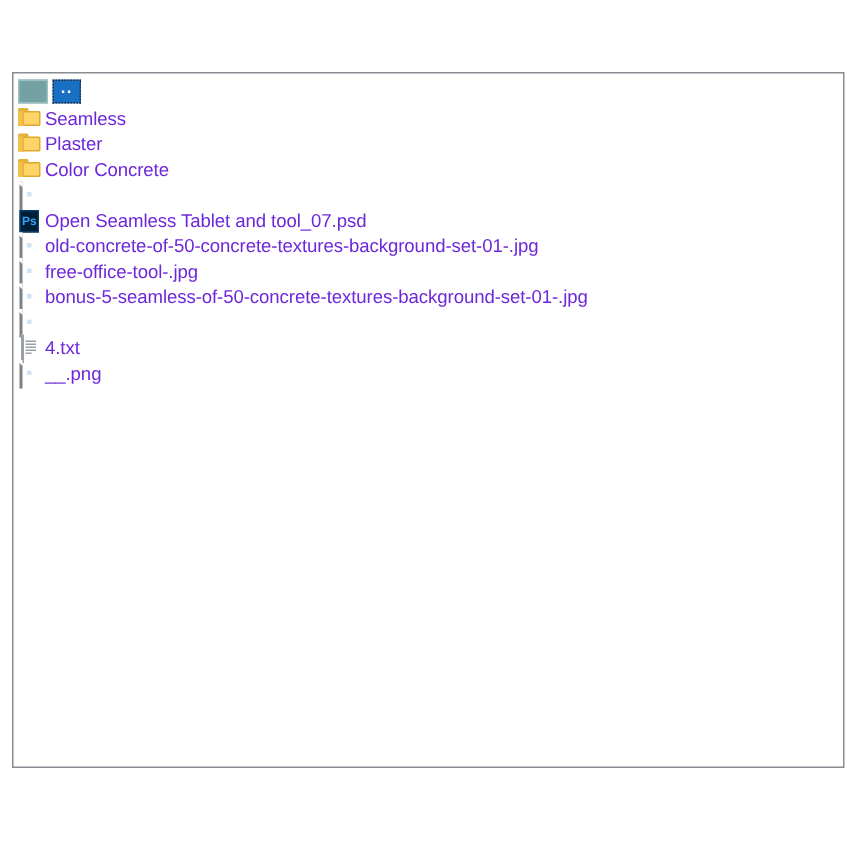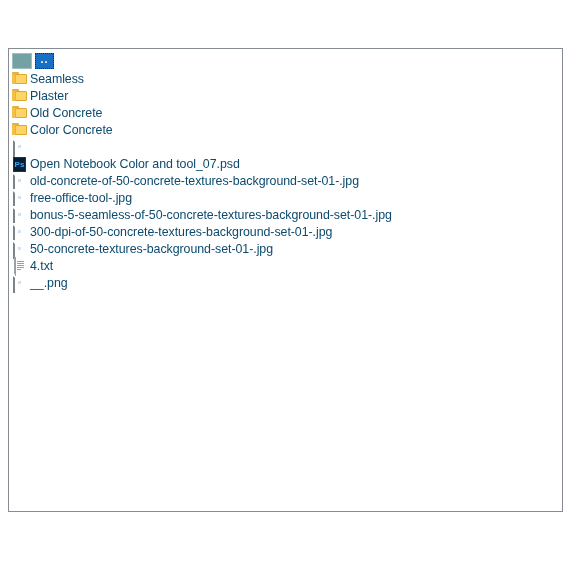--- a/index.html
+++ b/index.html
@@ -48,21 +48,21 @@
   .row-icon {
     width: 18px;
     min-width: 18px;
     height: 17px;
     position: relative;
     display: block;
   }
 
   .row-label {
     font-size: 12.4px;
-    color: #0c4a6e;
+    color: #6d28d9;
     line-height: 17px;
     white-space: nowrap;
     letter-spacing: -0.05px;
     padding-left: 1px;
   }
 
   
   .file-row.is-parent { height: 20px; }
 
   .parent-icon {
@@ -217,56 +217,47 @@
       <li class="file-row">
         <span class="row-icon"><span class="ic-folder"><span class="tab"></span><span class="body"></span><span class="side"></span></span></span>
         <span class="row-label">Seamless</span>
       </li>
       <li class="file-row">
         <span class="row-icon"><span class="ic-folder"><span class="tab"></span><span class="body"></span><span class="side"></span></span></span>
         <span class="row-label">Plaster</span>
       </li>
       <li class="file-row">
         <span class="row-icon"><span class="ic-folder"><span class="tab"></span><span class="body"></span><span class="side"></span></span></span>
-        <span class="row-label">Old Concrete</span>
-      </li>
-      <li class="file-row">
-        <span class="row-icon"><span class="ic-folder"><span class="tab"></span><span class="body"></span><span class="side"></span></span></span>
         <span class="row-label">Color Concrete</span>
       </li>
       <li class="file-row">
         <span class="row-icon"><span class="ic-image"><span class="thumb"></span><span class="glyph"></span><span class="fold"></span></span></span>
       </li>
       <li class="file-row">
         <span class="row-icon">
           <span class="ic-psd">
             <span class="ps">Ps</span>
           </span>
         </span>
-        <span class="row-label">Open Notebook Color  and tool_07.psd</span>
+        <span class="row-label">Open Seamless Tablet  and tool_07.psd</span>
       </li>
       <li class="file-row">
         <span class="row-icon"><span class="ic-image"><span class="thumb"></span><span class="glyph"></span><span class="fold"></span></span></span>
         <span class="row-label">old-concrete-of-50-concrete-textures-background-set-01-.jpg</span>
       </li>
       <li class="file-row">
         <span class="row-icon"><span class="ic-image"><span class="thumb"></span><span class="glyph"></span><span class="fold"></span></span></span>
         <span class="row-label">free-office-tool-.jpg</span>
       </li>
       <li class="file-row">
         <span class="row-icon"><span class="ic-image"><span class="thumb"></span><span class="glyph"></span><span class="fold"></span></span></span>
         <span class="row-label">bonus-5-seamless-of-50-concrete-textures-background-set-01-.jpg</span>
       </li>
       <li class="file-row">
         <span class="row-icon"><span class="ic-image"><span class="thumb"></span><span class="glyph"></span><span class="fold"></span></span></span>
-        <span class="row-label">300-dpi-of-50-concrete-textures-background-set-01-.jpg</span>
-      </li>
-      <li class="file-row">
-        <span class="row-icon"><span class="ic-image"><span class="thumb"></span><span class="glyph"></span><span class="fold"></span></span></span>
-        <span class="row-label">50-concrete-textures-background-set-01-.jpg</span>
       </li>
       <li class="file-row">
         <span class="row-icon"><span class="ic-text"><span class="line l1"></span><span class="line l2"></span><span class="line l3"></span><span class="line l4"></span><span class="line l5"></span></span></span>
         <span class="row-label">4.txt</span>
       </li>
       <li class="file-row">
         <span class="row-icon"><span class="ic-image"><span class="thumb"></span><span class="glyph"></span><span class="fold"></span></span></span>
         <span class="row-label">__.png</span>
       </li>
     </ul>

